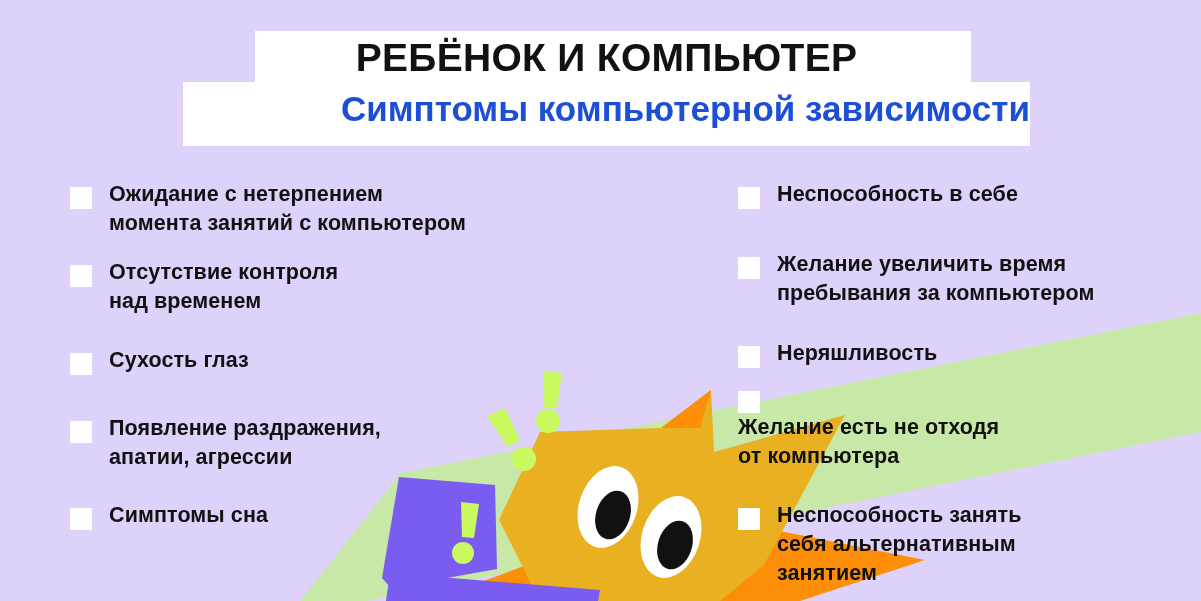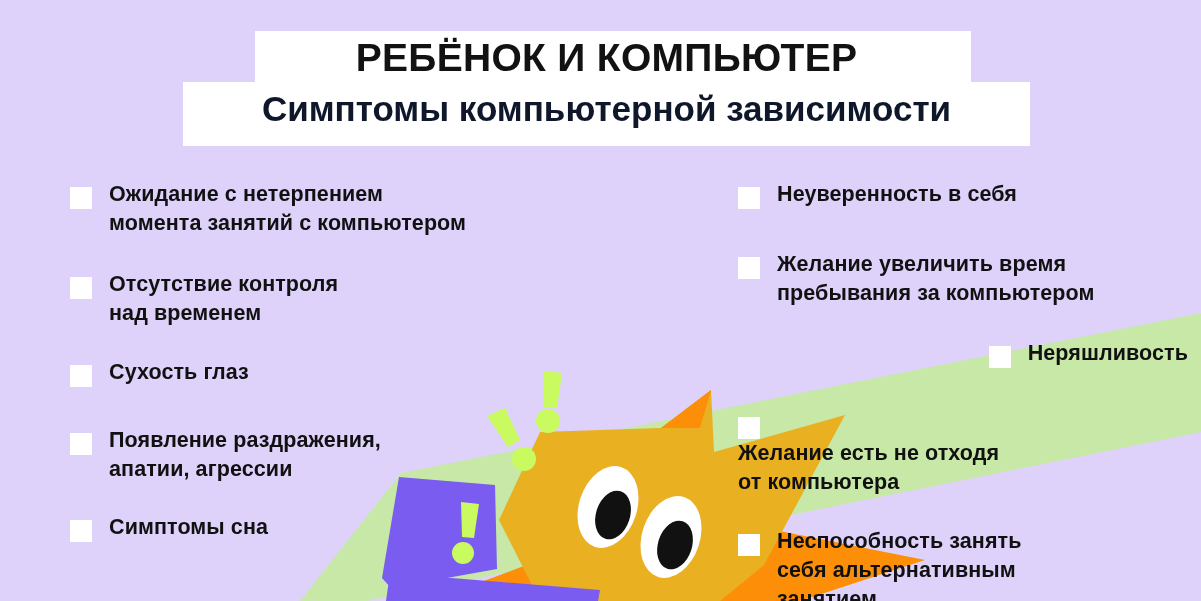--- a/index.html
+++ b/index.html
@@ -69,24 +69,24 @@
     letter-spacing: 0.3px;
     color: #121212;
     line-height: 44px;
     white-space: nowrap;
   }
   #title-sub {
     position: absolute;
     left: 183px;
     top: 88px;
     width: 847px;
-    text-align: center;
+    text-align: right;
     font-size: 35px;
     font-weight: bold;
-    color: #0f172a;
+    color: #1d4ed8;
     line-height: 42px;
     white-space: nowrap;
   }
 
   
   .column {
     position: absolute;
     z-index: 3;
   }
   #column-left  { left: 70px;  top: 180px; width: 470px; }
@@ -157,21 +157,21 @@
   </svg>
 
   <div id="title-block">
     <div class="title-plate-top"></div>
     <div class="title-plate-bottom"></div>
     <div id="title-main">РЕБЁНОК И КОМПЬЮТЕР</div>
     <div id="title-sub">Симптомы компьютерной зависимости</div>
   </div>
 
   <div id="column-left" class="column">
-    <div class="symptom-item" style="margin-bottom:32px;">
+    <div class="symptom-item" style="margin-bottom:20px;">
       <span class="bullet"></span>
       <span class="symptom-text">Ожидание с нетерпением
 момента занятий с компьютером</span>
     </div>
     <div class="symptom-item" style="margin-bottom:30px;">
       <span class="bullet"></span>
       <span class="symptom-text">Отсутствие контроля
 над временем</span>
     </div>
     <div class="symptom-item" style="margin-bottom:39px;">
@@ -185,28 +185,28 @@
     </div>
     <div class="symptom-item">
       <span class="bullet"></span>
       <span class="symptom-text">Симптомы сна</span>
     </div>
   </div>
 
   <div id="column-right" class="column">
     <div class="symptom-item" style="margin-bottom:41px;">
       <span class="bullet"></span>
-      <span class="symptom-text">Неуверенность в себя</span>
+      <span class="symptom-text">Неспособность в себе</span>
     </div>
     <div class="symptom-item" style="margin-bottom:31px;">
       <span class="bullet"></span>
       <span class="symptom-text">Желание увеличить время
 пребывания за компьютером</span>
     </div>
-    <div class="symptom-item" style="margin-bottom:42px;justify-content:flex-end;">
+    <div class="symptom-item" style="margin-bottom:16px;">
       <span class="bullet"></span>
       <span class="symptom-text">Неряшливость</span>
     </div>
     <div class="symptom-item" style="margin-bottom:30px;flex-direction:column;">
       <span class="bullet"></span>
       <span class="symptom-text">Желание есть не отходя
 от компьютера</span>
     </div>
     <div class="symptom-item">
       <span class="bullet"></span>

